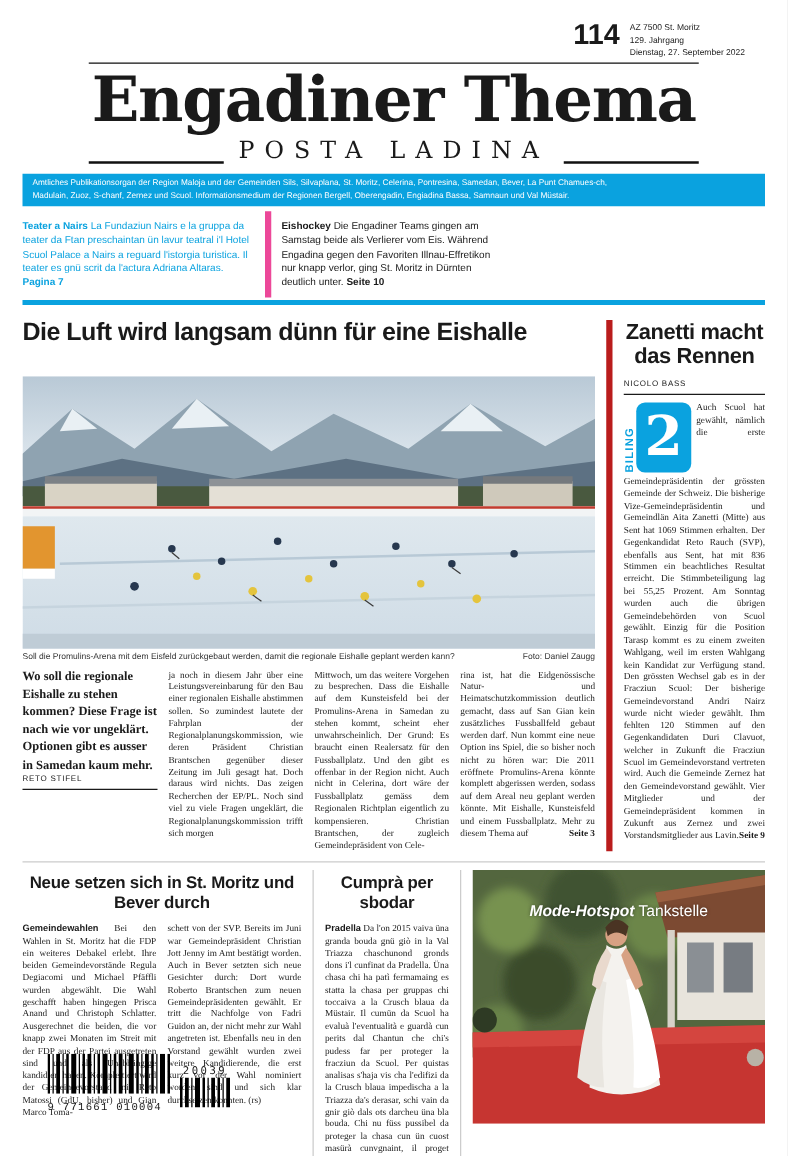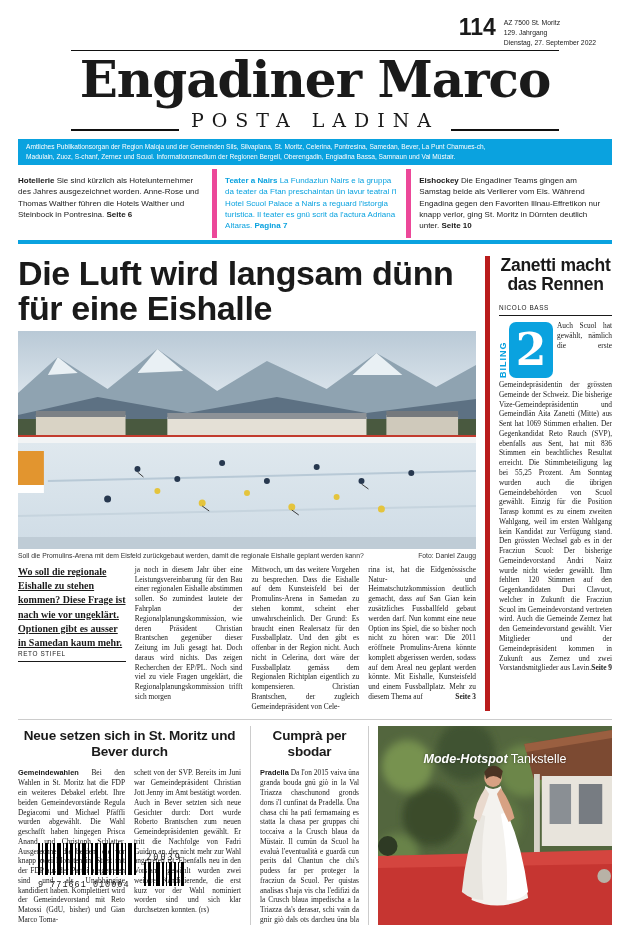--- a/index.html
+++ b/index.html
@@ -28,28 +28,28 @@
   .teaser { font-family:"Liberation Sans",sans-serif; font-size:8px; line-height:1.42; padding:6px 8px 6px 0; }
   .teaser + .teaser { border-left:5px solid #ec4899; padding-left:8px; }
   .teaser .kicker { font-weight:700; }
   .teaser .pageref { font-weight:700; }
   .teaser.romansh { color:#0aa2df; }
   .cyan-rule { border-top:4px solid #0aa2df; margin-top:2px; }
   
   .main-grid { display:grid; grid-template-columns:1fr 127px; margin-top:12px; }
   .main-left { padding-right:9px; }
   .main-aside { border-left:5px solid #b91c1c; padding-left:9px; }
-  h1.headline { font-family:"Liberation Sans",sans-serif; font-weight:700; font-size:34px;
-    letter-spacing:-0.4px; line-height:1.05; margin-bottom:4px; }
+  h1.headline { font-family:"Liberation Sans",sans-serif; font-weight:700; font-size:20px;
+    letter-spacing:-0.4px; line-height:1.05; margin-bottom:24px; }
   .photo-frame { width:100%; height:218px; display:block; }
   .caption-row { display:flex; justify-content:space-between; font-family:"Liberation Sans",sans-serif;
     font-size:6.8px; color:#333; padding:3px 0 6px 0; }
   .cols-4 { display:grid; grid-template-columns:repeat(4,1fr); gap:9px; }
   .body-text { font-size:7.4px; line-height:1.32; text-align:justify; hyphens:auto; }
-  .lead { font-weight:700; font-size:10px; line-height:1.42; margin-bottom:0;text-decoration:underline; }
+  .lead { font-weight:700; font-size:10px; line-height:1.42; margin-bottom:0; }
   .author { font-family:"Liberation Sans",sans-serif; font-size:6.4px; letter-spacing:0.6px;
     border-bottom:1px solid #1a1a1a; padding-bottom:4px; margin-bottom:5px; text-transform:uppercase; }
   .pageref { font-weight:700; }
   .pageref.right { float:right; }
   
   .aside-title { font-family:"Liberation Sans",sans-serif; font-weight:700; font-size:17.5px;
     line-height:1.1; text-align:center; margin-bottom:10px; letter-spacing:-0.3px; }
   .aside-lead { font-weight:700; font-size:9.3px; line-height:1.5; margin-bottom:10px; }
   .biling { float:left; display:flex; align-items:stretch; margin:1px 4px 2px 0; }
   .biling-label { color:#0aa2df; font-family:"Liberation Sans",sans-serif; font-weight:700; font-size:9px;
@@ -87,39 +87,34 @@
     <div class="issue-no">114</div>
     <div class="issue-info">
       <div>AZ 7500 St. Moritz</div>
       <div>129. Jahrgang</div>
       <div>Dienstag, 27. September 2022</div>
     </div>
   </div>
 
   <div class="masthead">
     <div class="masthead-topline"></div>
-    <div class="masthead-title">Engadiner Marco</div>
+    <div class="masthead-title">Engadiner Thema</div>
     <div class="masthead-sub">
       <div class="rule"></div>
       <div class="sub-text">POSTA LADINA</div>
       <div class="rule"></div>
     </div>
   </div>
 
   <div class="orgbar">
     <div>Amtliches Publikationsorgan der Region Maloja und der Gemeinden Sils, Silvaplana, St. Moritz, Celerina, Pontresina, Samedan, Bever, La Punt Chamues-ch,</div>
     <div>Madulain, Zuoz, S-chanf, Zernez und Scuol. Informationsmedium der Regionen Bergell, Oberengadin, Engiadina Bassa, Samnaun und Val Müstair.</div>
   </div>
 
   <div class="teasers">
-    <p class="teaser">
-      <span class="kicker">Hotellerie</span>
-      <span>Sie sind kürzlich als Hotelunternehmer des Jahres ausgezeichnet worden. Anne-Rose und Thomas Walther führen die Hotels Walther und Steinbock in Pontresina.</span>
-      <span class="pageref">Seite 6</span>
-    </p>
     <p class="teaser romansh">
       <span class="kicker">Teater a Nairs</span>
       <span>La Fundaziun Nairs e la gruppa da teater da Ftan preschaintan ün lavur teatral i'l Hotel Scuol Palace a Nairs a reguard l'istorgia turistica. Il teater es gnü scrit da l'actura Adriana Altaras.</span>
       <span class="pageref">Pagina 7</span>
     </p>
     <p class="teaser">
       <span class="kicker">Eishockey</span>
       <span>Die Engadiner Teams gingen am Samstag beide als Verlierer vom Eis. Während Engadina gegen den Favoriten Illnau-Effretikon nur knapp verlor, ging St. Moritz in Dürnten deutlich unter.</span>
       <span class="pageref">Seite 10</span>
     </p>

